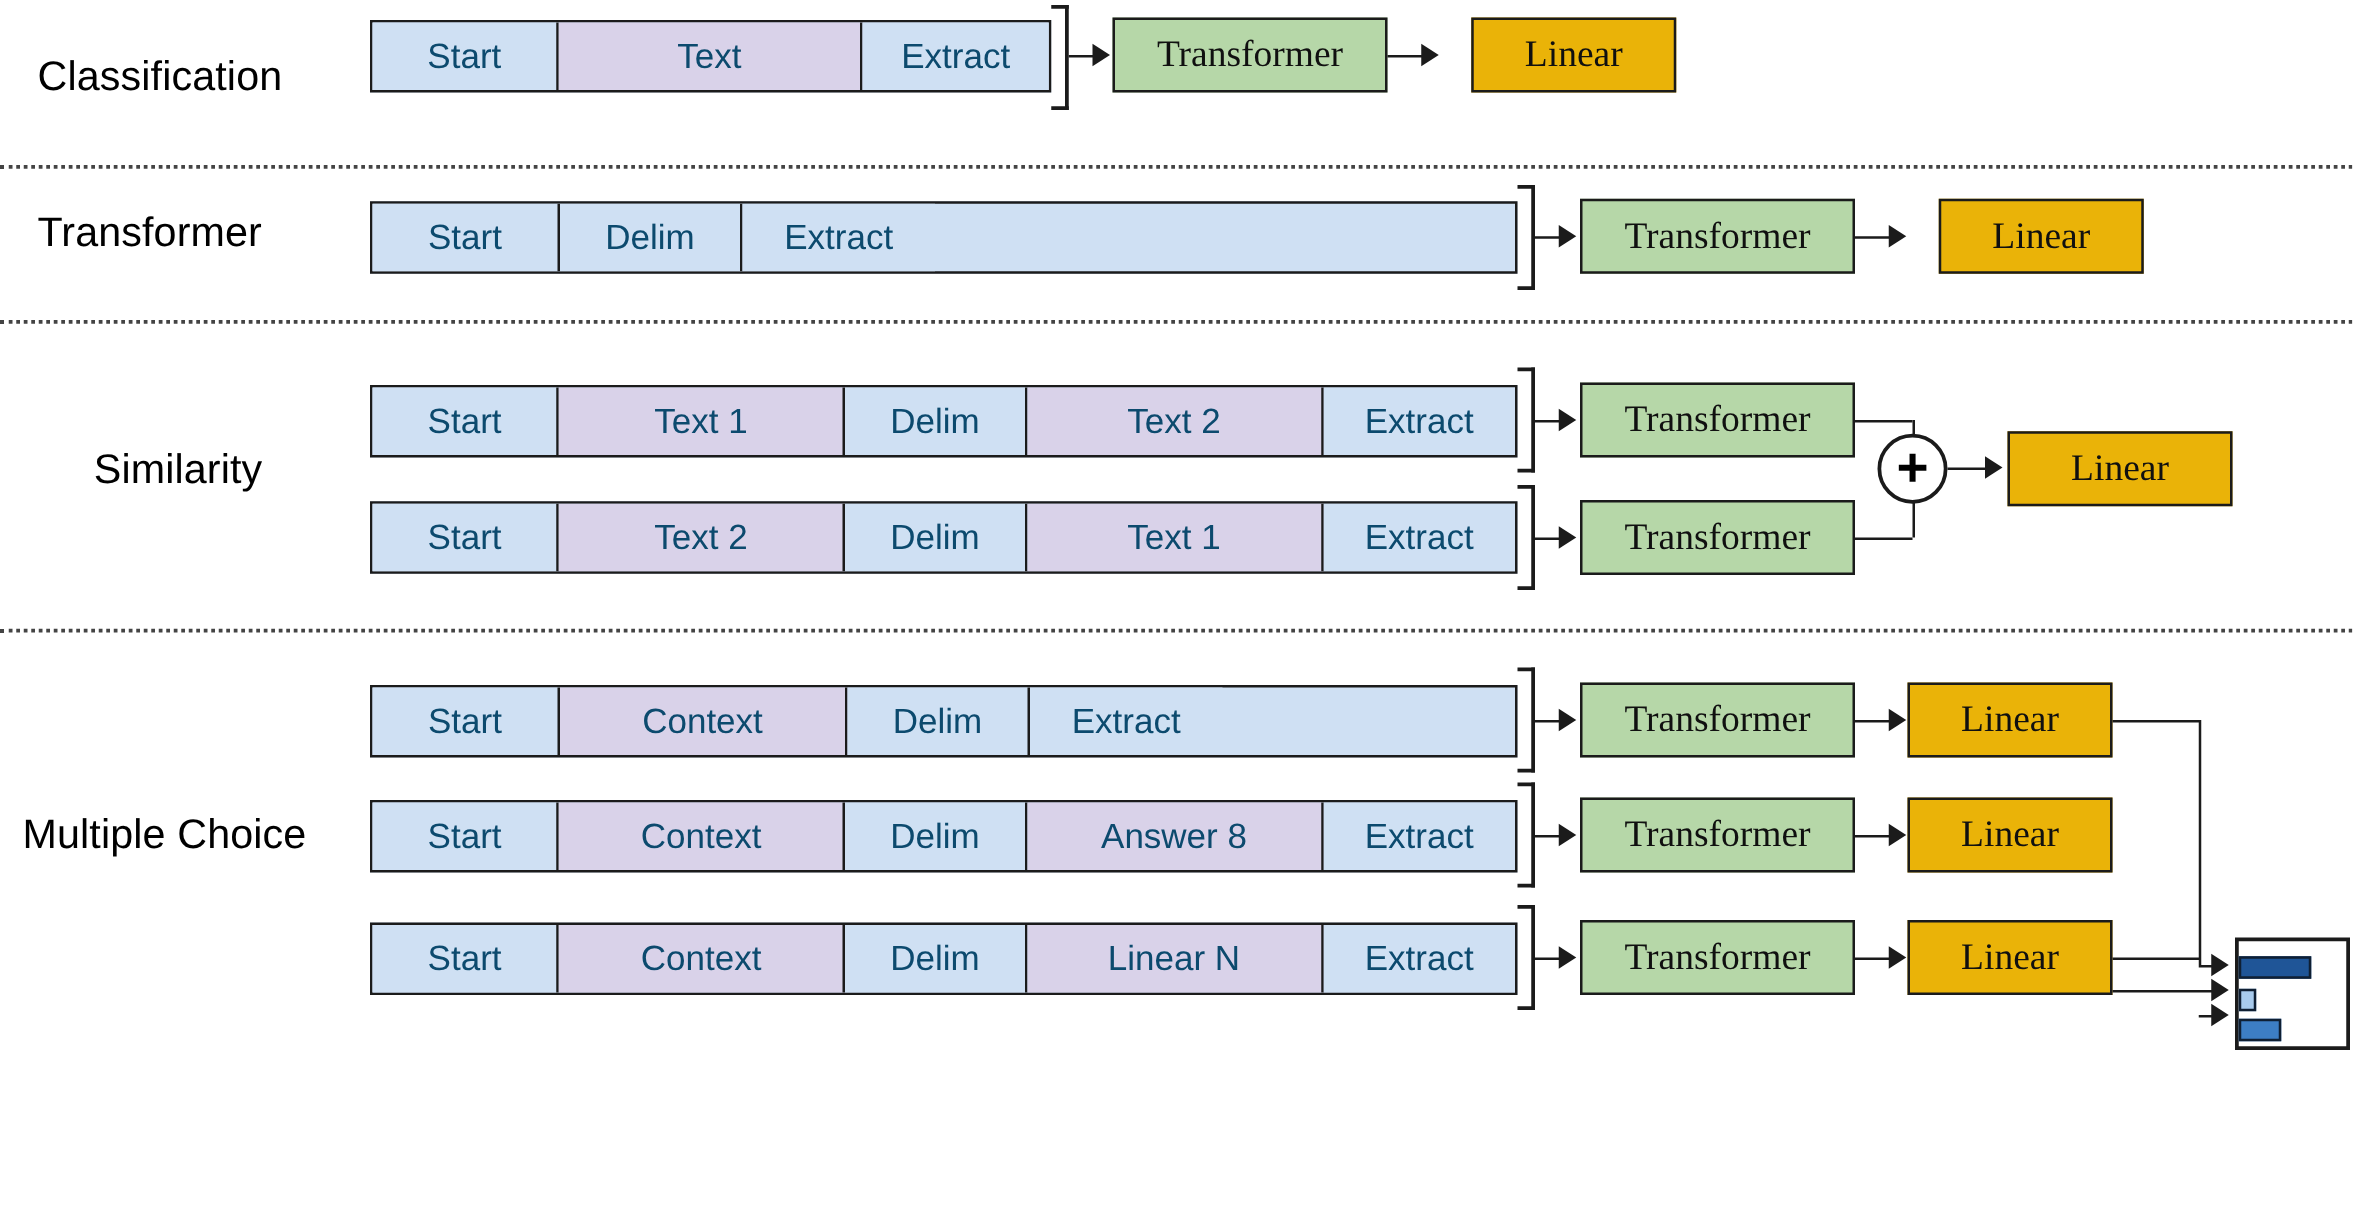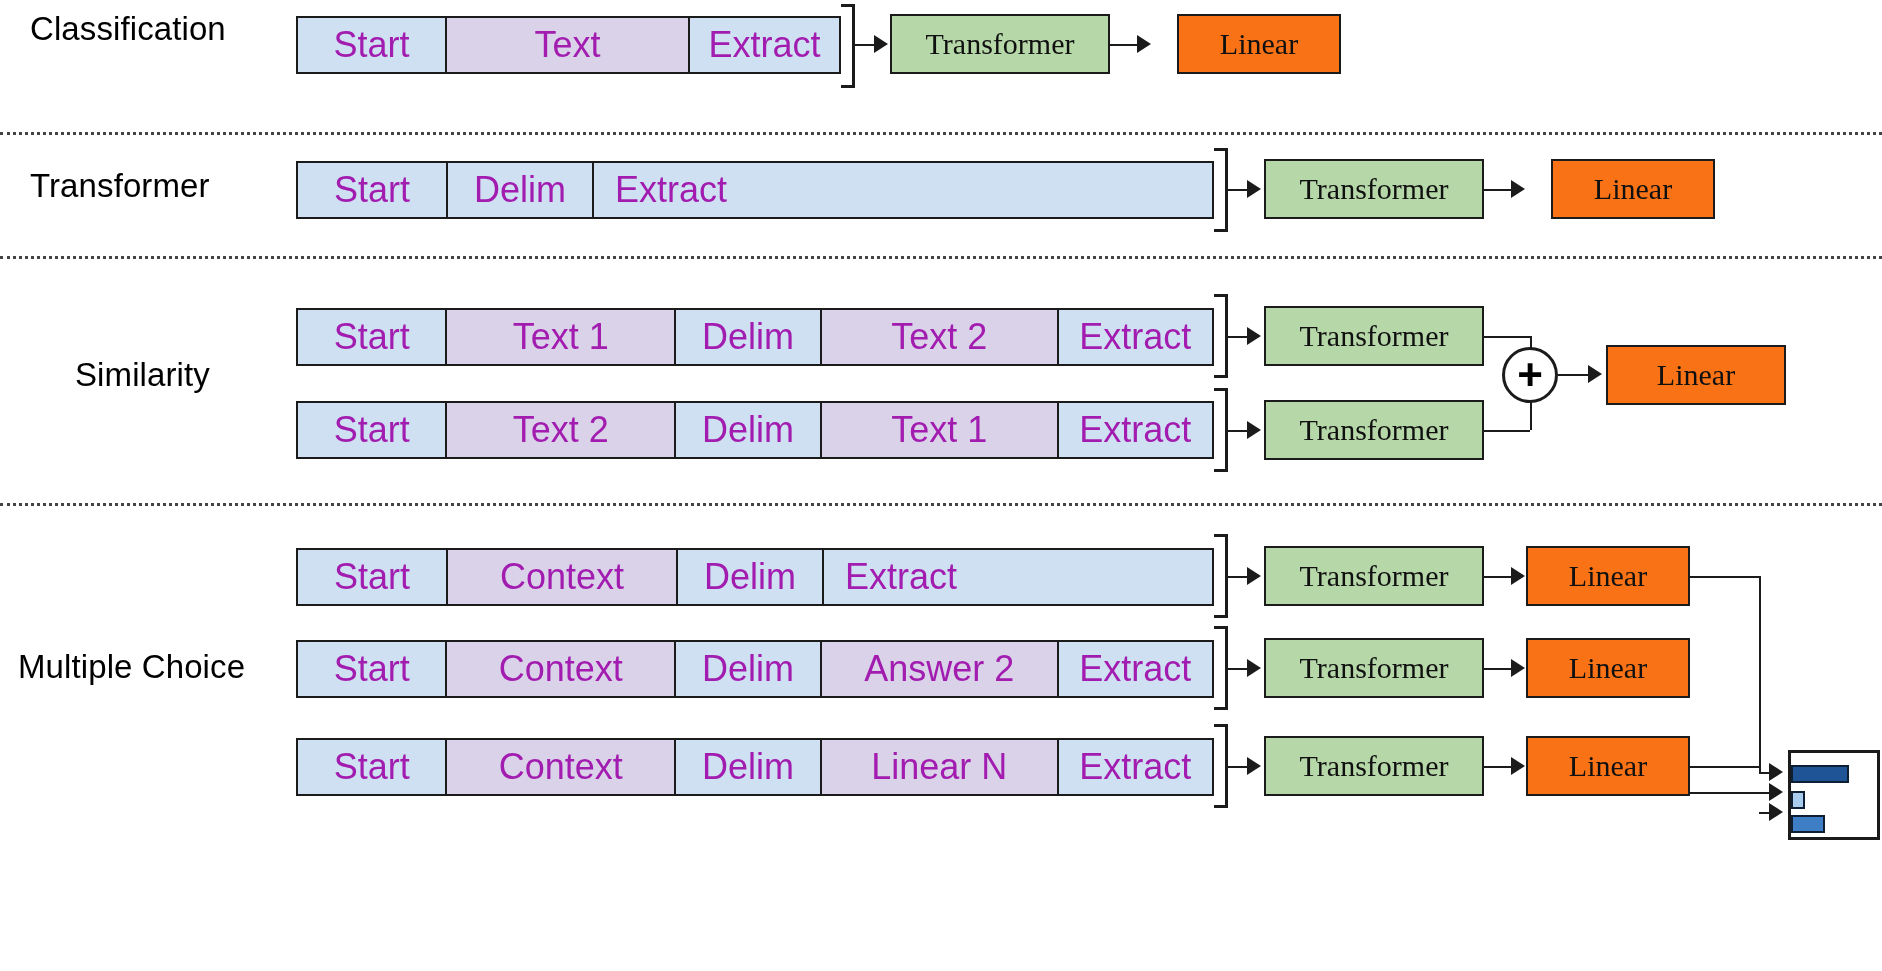--- a/index.html
+++ b/index.html
@@ -45,22 +45,22 @@
     display: flex;
     border: 2px solid #1b1b1b;
     box-sizing: border-box;
     background: #cfe0f3;
   }
   .cell {
     box-sizing: border-box;
     display: flex;
     align-items: center;
     justify-content: center;
-    font-size: 36px;
-    color: #a21caf;
+    font-size: 28px;
+    color: #0c4a6e;
     border-right: 2px solid #1b1b1b;
     height: 100%;
     white-space: nowrap;
   }
   .cell:last-child { border-right: none; }
   .cell.blue   { background: #cfe0f3; }
   .cell.purple { background: #d9d2e9; }
 
   
   .node {
@@ -69,21 +69,21 @@
     border: 2px solid #1b1b1b;
     display: flex;
     align-items: center;
     justify-content: center;
     font-size: 30px;
     color: #101010;
     white-space: nowrap;
     font-family: Liberation Serif, serif;
   }
   .node.green  { background: #b6d7a8; }
-  .node.orange { background: #f97316; }
+  .node.orange { background: #eab308; }
 
   
   .bracket {
     position: absolute;
     box-sizing: border-box;
     border: 3px solid #1b1b1b;
     border-left: none;
     width: 14px;
     background: transparent;
   }
@@ -134,21 +134,21 @@
     position: absolute;
     border: 2px solid #0f1f33;
     box-sizing: border-box;
   }
 </style>
 </head>
 <body>
 
 <div id="stage">
 
-  <div class="row-label" style="left:30px; top:12px;">Classification</div>
+  <div class="row-label" style="left:30px; top:44px;">Classification</div>
 
   <div class="strip" style="left:296px; top:16px; width:545px; height:58px;">
     <div class="cell blue" style="width:150px;">Start</div>
     <div class="cell purple" style="width:245px;">Text</div>
     <div class="cell blue" style="width:150px;">Extract</div>
   </div>
   <div class="bracket" style="left:841px; top:4px; height:84px;"></div>
   <div class="hline" style="left:855px; top:44px; width:25px;"></div>
   <div class="arrowhead" style="left:874px; top:35px;"></div>
 
@@ -236,21 +236,21 @@
   <div class="arrowhead" style="left:1247px; top:567px;"></div>
   <div class="node green" style="left:1264px; top:546px; width:220px; height:60px;">Transformer</div>
   <div class="hline" style="left:1484px; top:576px; width:33px;"></div>
   <div class="arrowhead" style="left:1511px; top:567px;"></div>
   <div class="node orange" style="left:1526px; top:546px; width:164px; height:60px;">Linear</div>
 
   <div class="strip" style="left:296px; top:640px; width:918px; height:58px;">
     <div class="cell blue" style="width:150px;">Start</div>
     <div class="cell purple" style="width:230px;">Context</div>
     <div class="cell blue" style="width:146px;">Delim</div>
-    <div class="cell purple" style="width:238px;">Answer 2</div>
+    <div class="cell purple" style="width:238px;">Answer 8</div>
     <div class="cell blue" style="width:154px;">Extract</div>
   </div>
   <div class="bracket" style="left:1214px; top:626px; height:84px;"></div>
   <div class="hline" style="left:1228px; top:668px; width:25px;"></div>
   <div class="arrowhead" style="left:1247px; top:659px;"></div>
   <div class="node green" style="left:1264px; top:638px; width:220px; height:60px;">Transformer</div>
   <div class="hline" style="left:1484px; top:668px; width:33px;"></div>
   <div class="arrowhead" style="left:1511px; top:659px;"></div>
   <div class="node orange" style="left:1526px; top:638px; width:164px; height:60px;">Linear</div>
 

